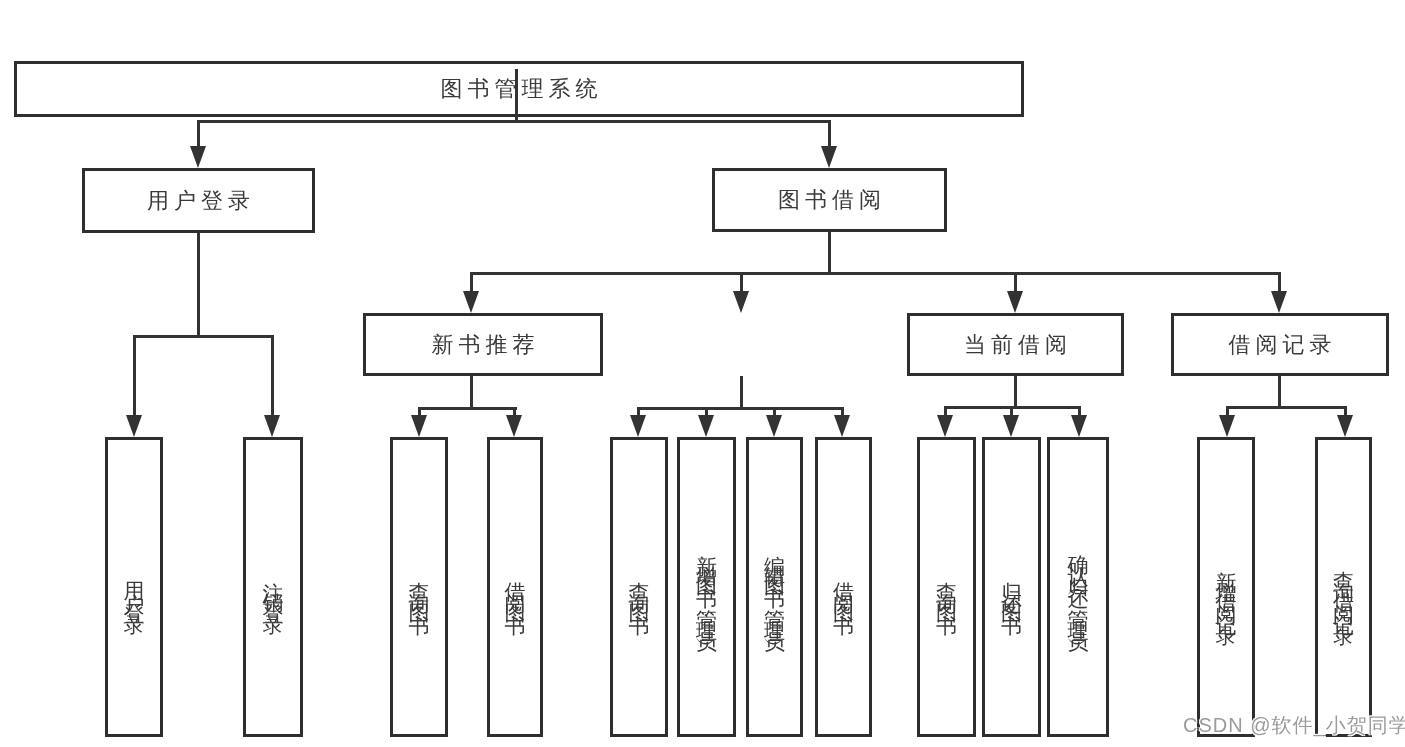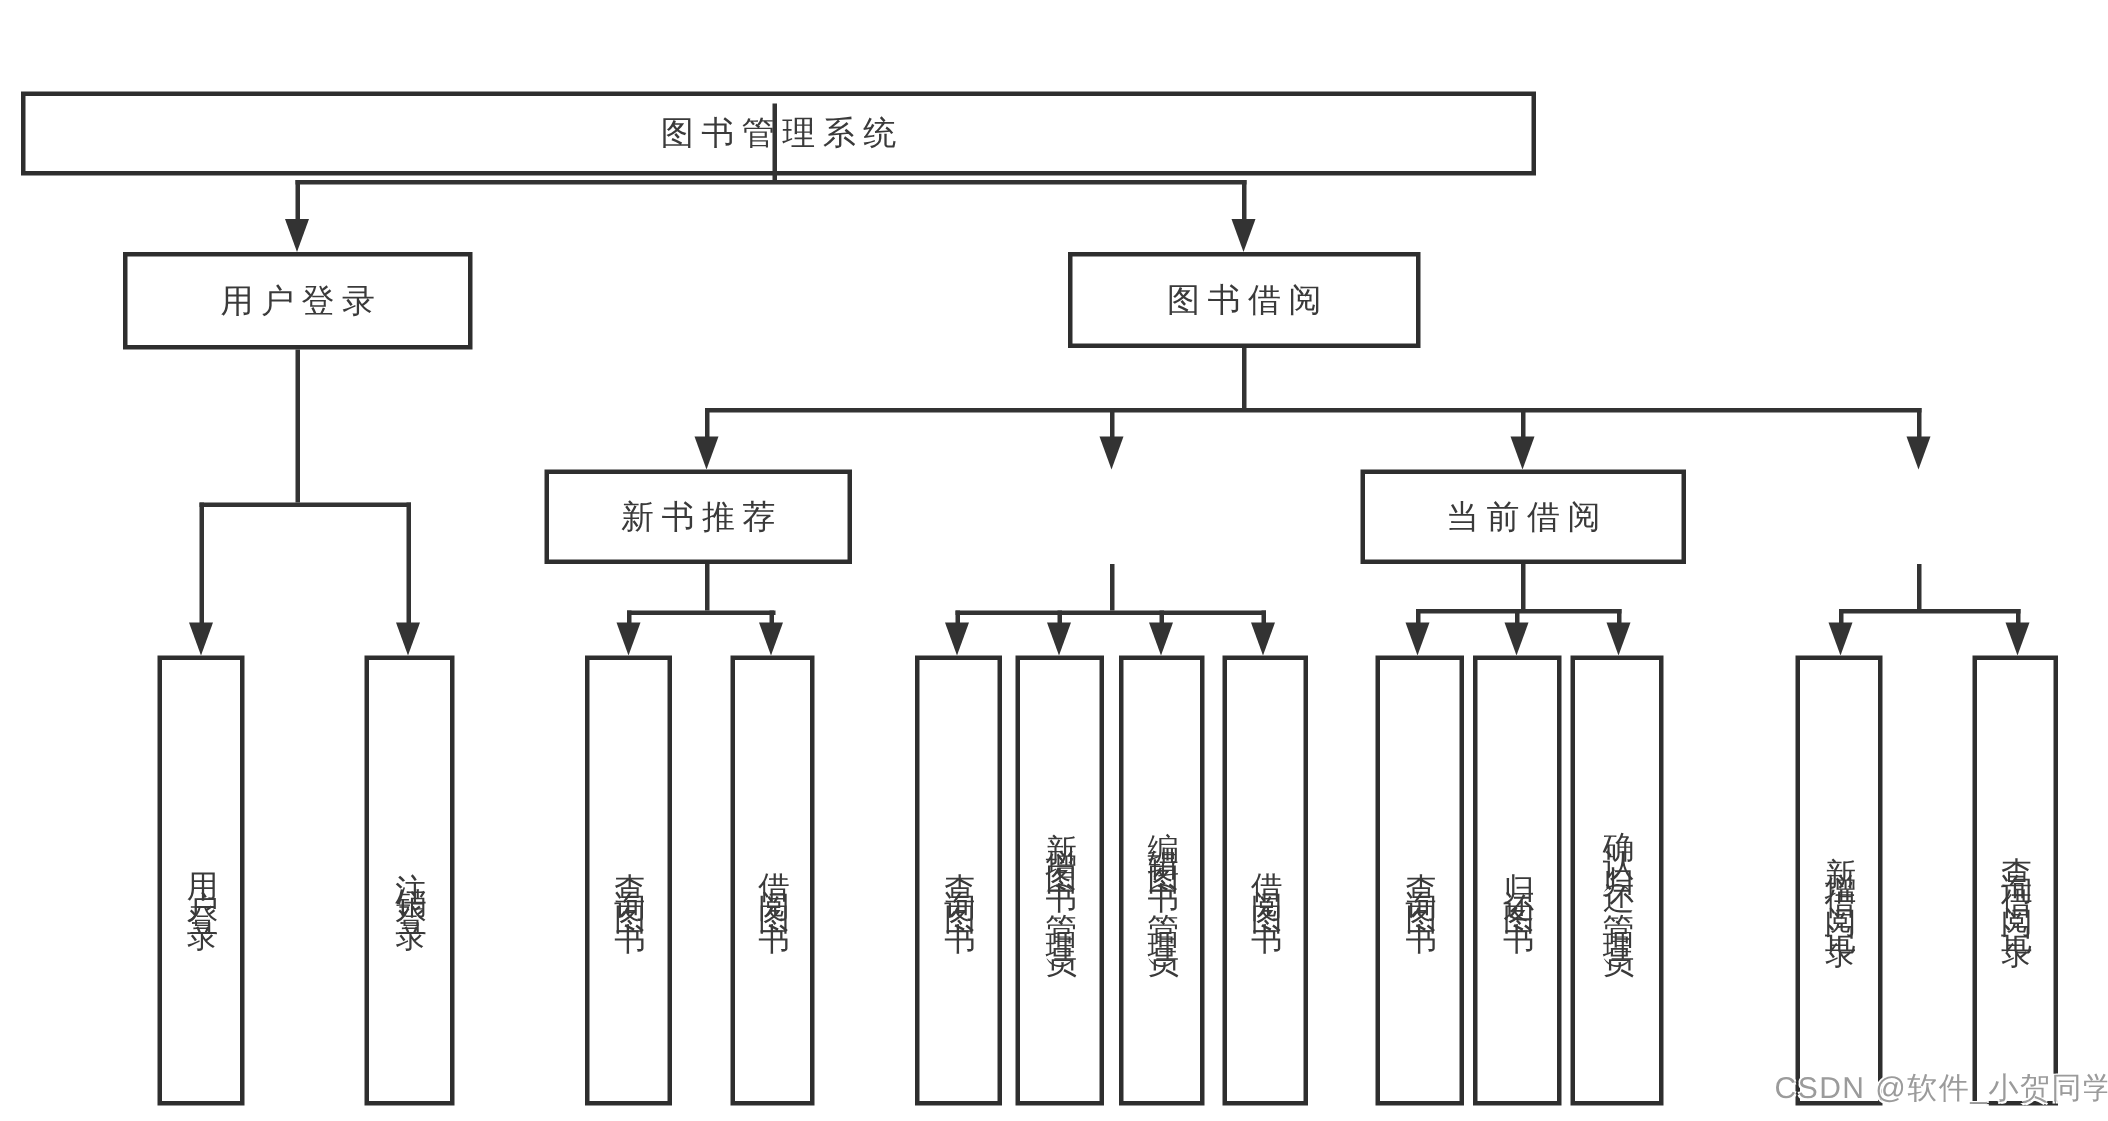--- a/index.html
+++ b/index.html
@@ -71,25 +71,28 @@
     <div class="vline" style="left:470px;  top:272px; height:20px;"></div>
     <div class="arrow" style="left:463px;  top:291px;"></div>
     <div class="vline" style="left:740px;  top:272px; height:20px;"></div>
     <div class="arrow" style="left:733px;  top:291px;"></div>
     <div class="vline" style="left:1014px; top:272px; height:20px;"></div>
     <div class="arrow" style="left:1007px; top:291px;"></div>
     <div class="vline" style="left:1278px; top:272px; height:20px;"></div>
     <div class="arrow" style="left:1271px; top:291px;"></div>
   </div>
 
-  <div class="box" style="left:363px; top:313px; width:205px; height:63px;">
+  <div class="box" style="left:363px; top:313px; width:240px; height:63px;">
     <span class="h-label">新书推荐</span>
   </div>
   <div class="box" style="left:907px; top:313px; width:217px; height:63px;">
     <span class="h-label">当前借阅</span>
+  </div>
+  <div class="box" style="left:1171px; top:313px; width:218px; height:63px;">
+    <span class="h-label">借阅记录</span>
   </div>
 
   <div>
     <div class="vline" style="left:470px; top:376px; height:31px;"></div>
     <div class="hline" style="left:418px; top:407px; width:99px;"></div>
     <div class="vline" style="left:418px; top:407px; height:10px;"></div>
     <div class="arrow" style="left:411px; top:415px;"></div>
     <div class="vline" style="left:513px; top:407px; height:10px;"></div>
     <div class="arrow" style="left:506px; top:415px;"></div>
   </div>

